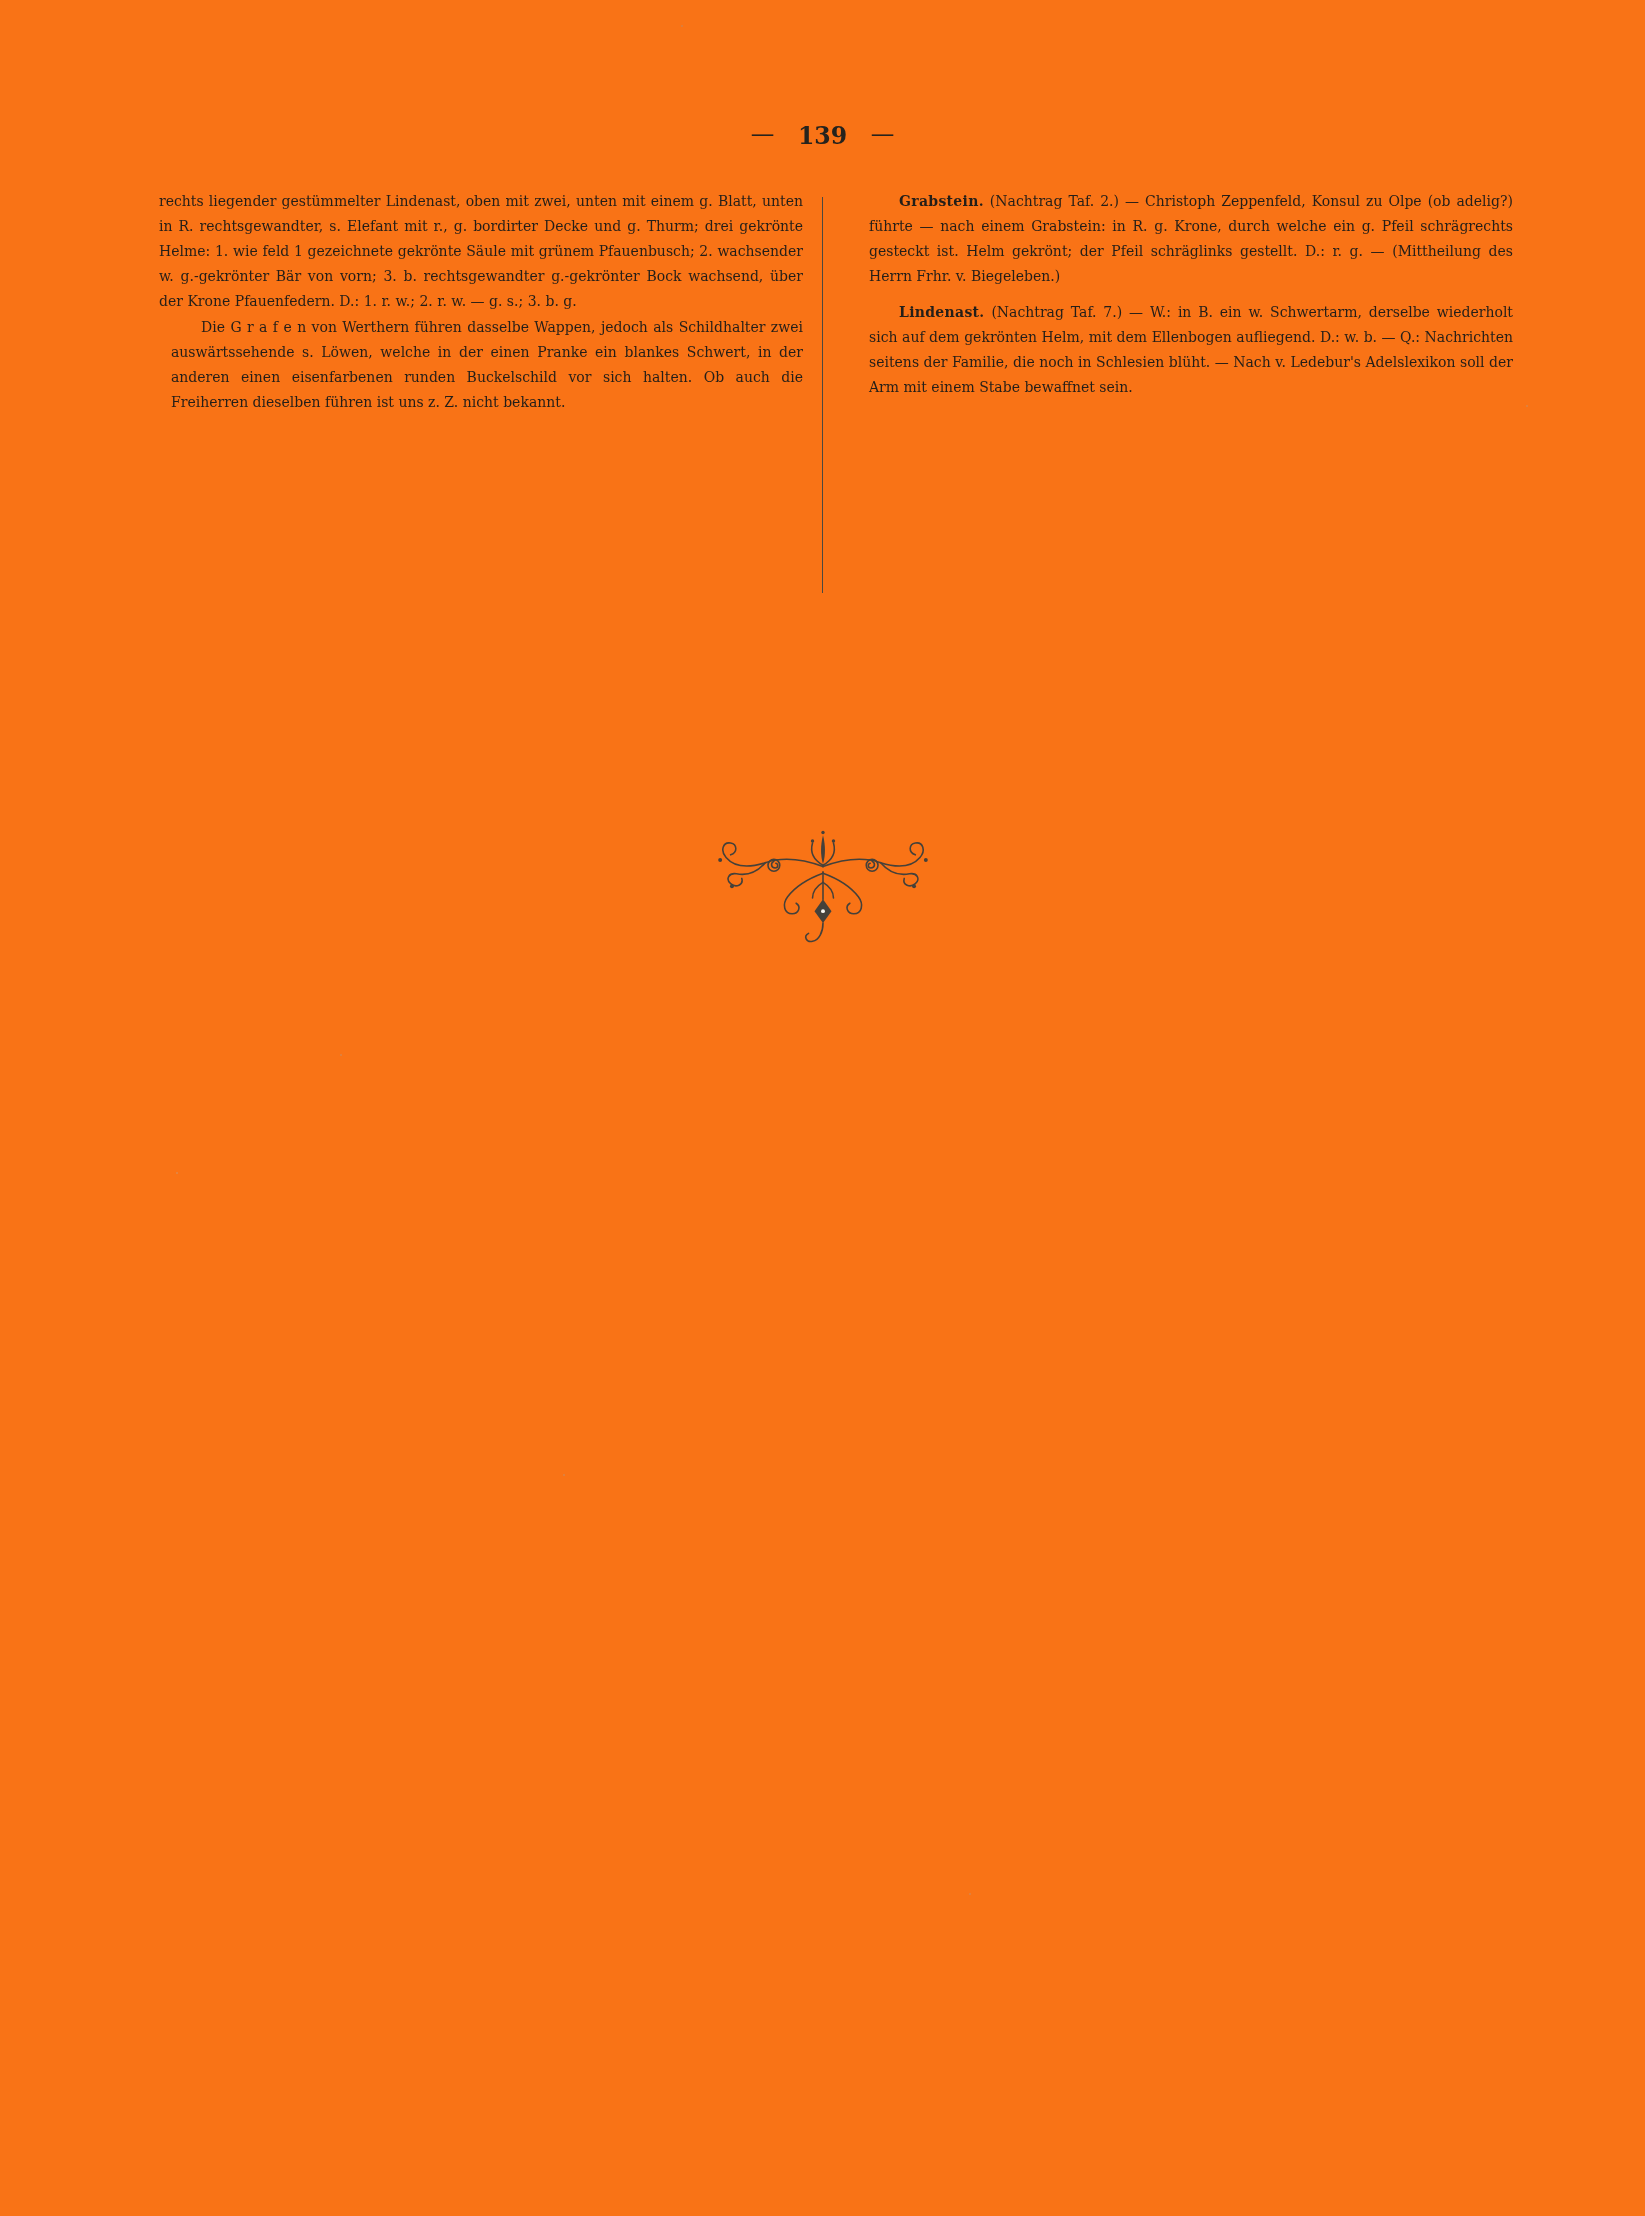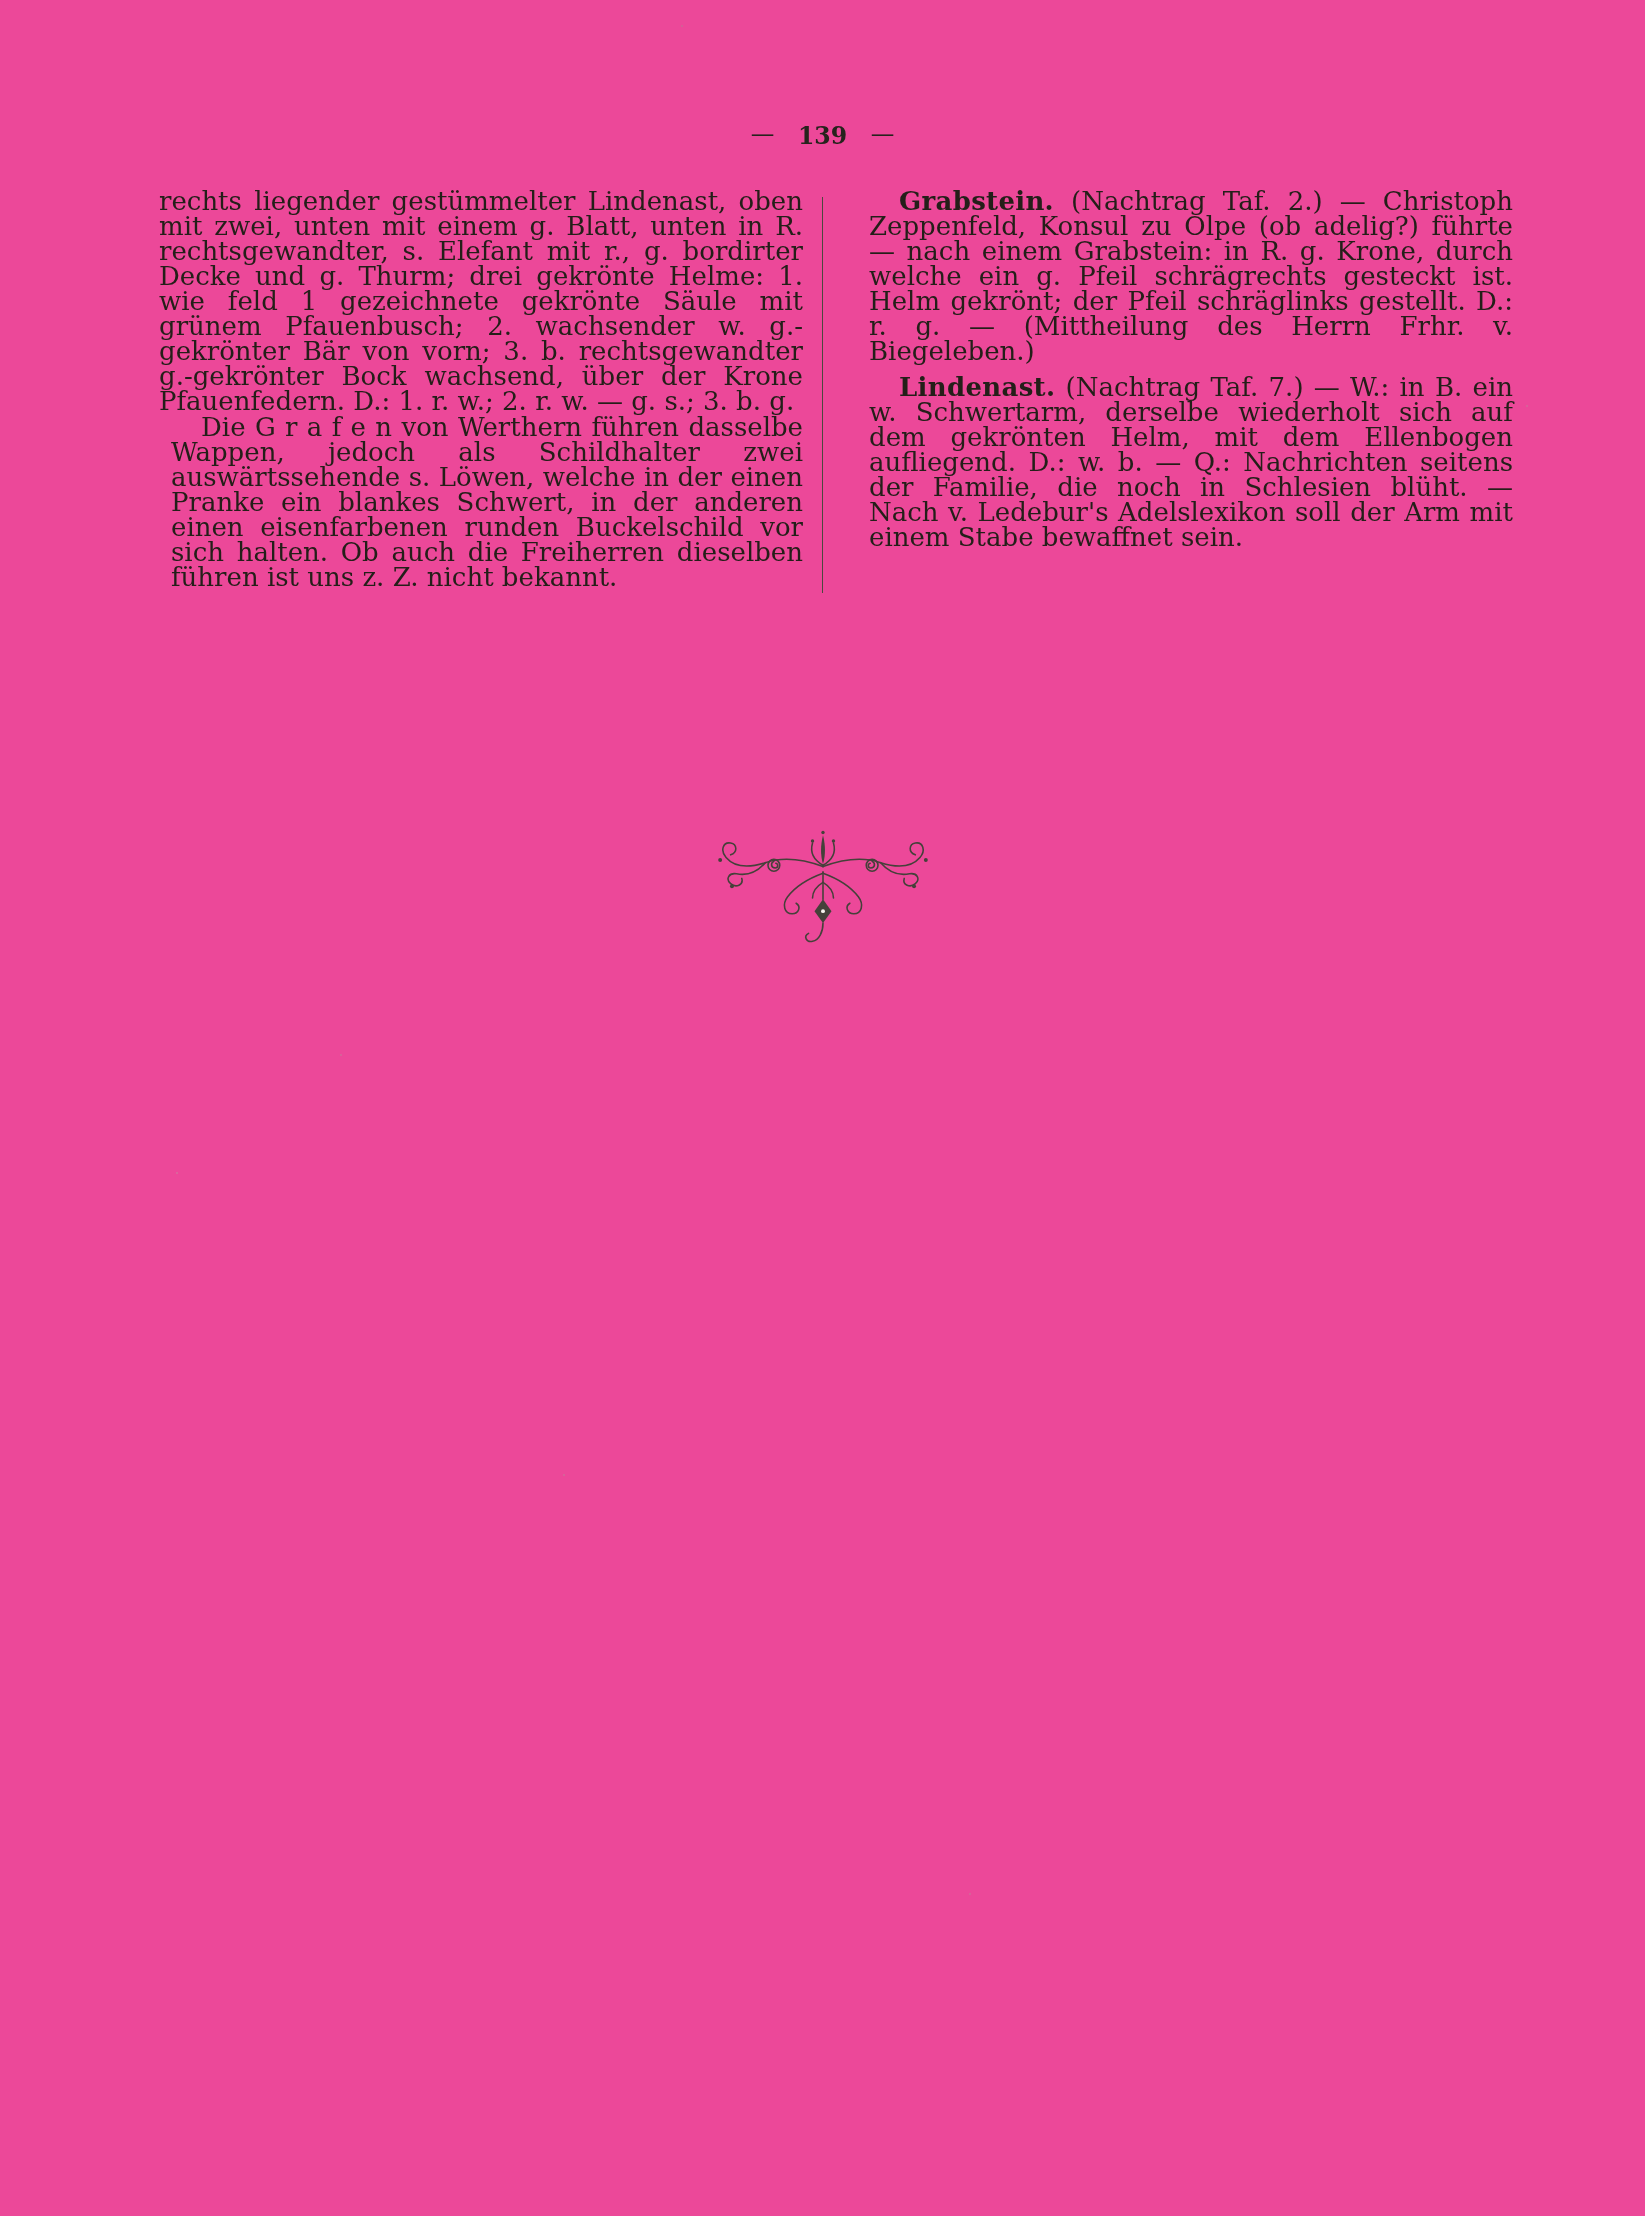--- a/index.html
+++ b/index.html
@@ -5,21 +5,21 @@
   * { margin: 0; padding: 0; box-sizing: border-box; }
   html, body { width: 1645px; height: 2216px; }
   body {
     background: #e9e7e2;
     font-family: "DejaVu Serif", serif;
   }
   .page {
     position: relative;
     width: 1645px;
     height: 2216px;
-    background: #ec4899;
+    background: #f97316;
     color: #211e19;
     overflow: hidden;
   }
   
   .page::before {
     content: "";
     position: absolute; inset: 0;
     background:
       radial-gradient(circle 1.3px at 682px 26px, #9a968e 0 40%, transparent 60%),
       radial-gradient(circle 1.3px at 341px 1055px, #a5a19a 0 40%, transparent 60%),
@@ -42,21 +42,21 @@
   .header .dash {
     display: inline-block;
     margin: 0 23.6px;
     transform: translateY(-2px);
     font-weight: normal;
   }
   .col {
     position: absolute;
     top: 189px;
     width: 644px;
-    font-size: 26px;
+    font-size: 14px;
     line-height: 25px;
     text-align: justify;
     color: #241f19;
   }
   .col-left  { left: 159px; }
   .col-right { left: 869px; }
   .para { text-align: justify; }
   .para + .para { margin-top: 1.3px; margin-left: 12px; }
   .para-indent { text-indent: 30px; }
   .entry { text-indent: 30px; }

